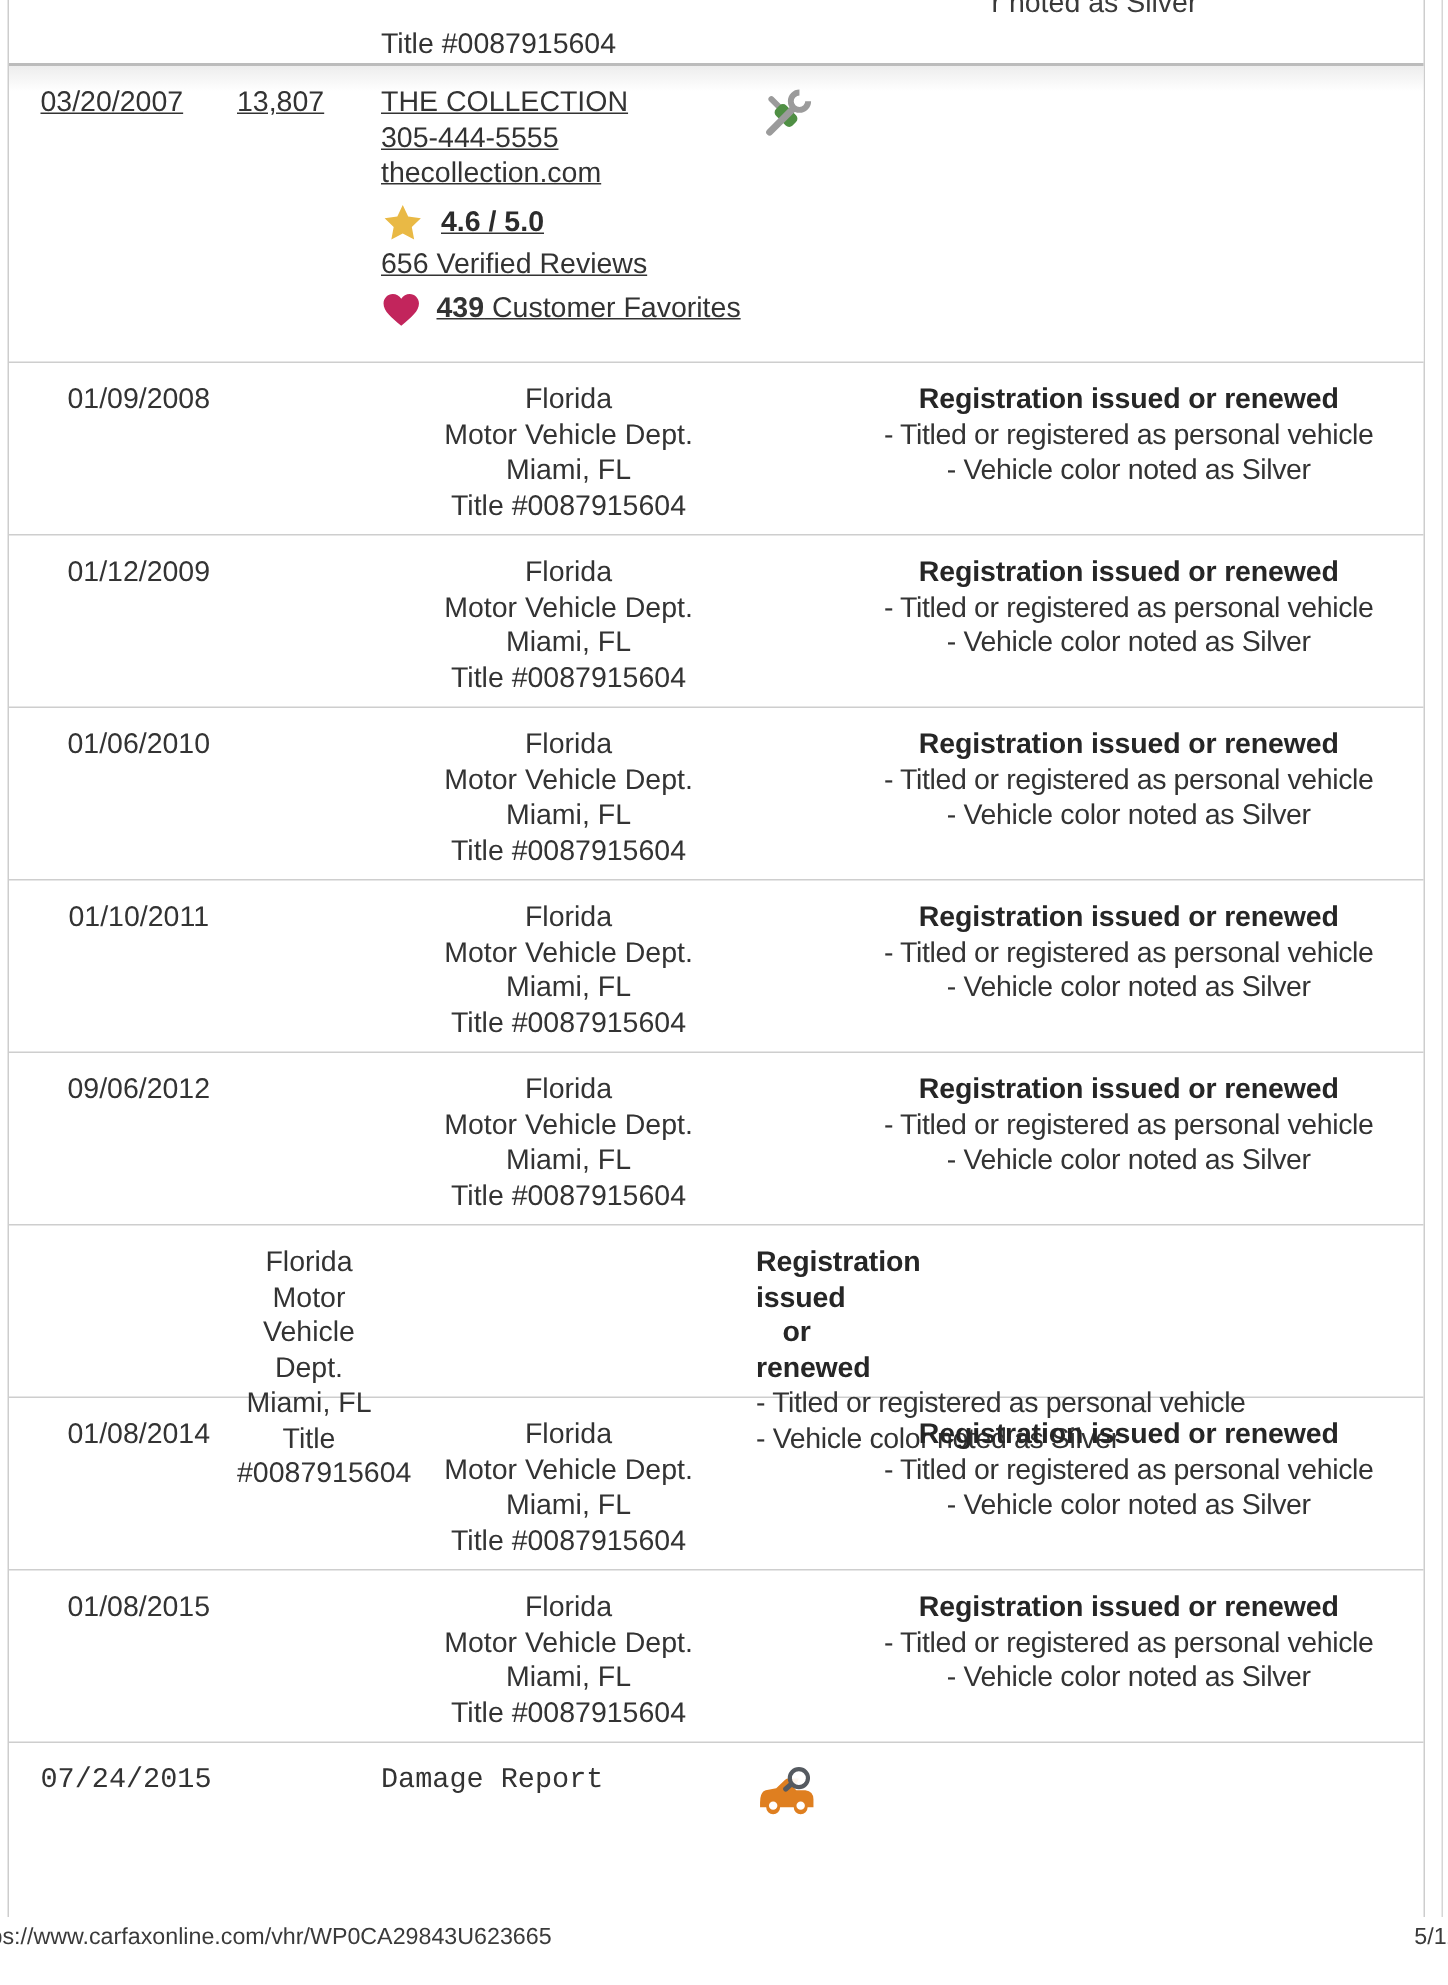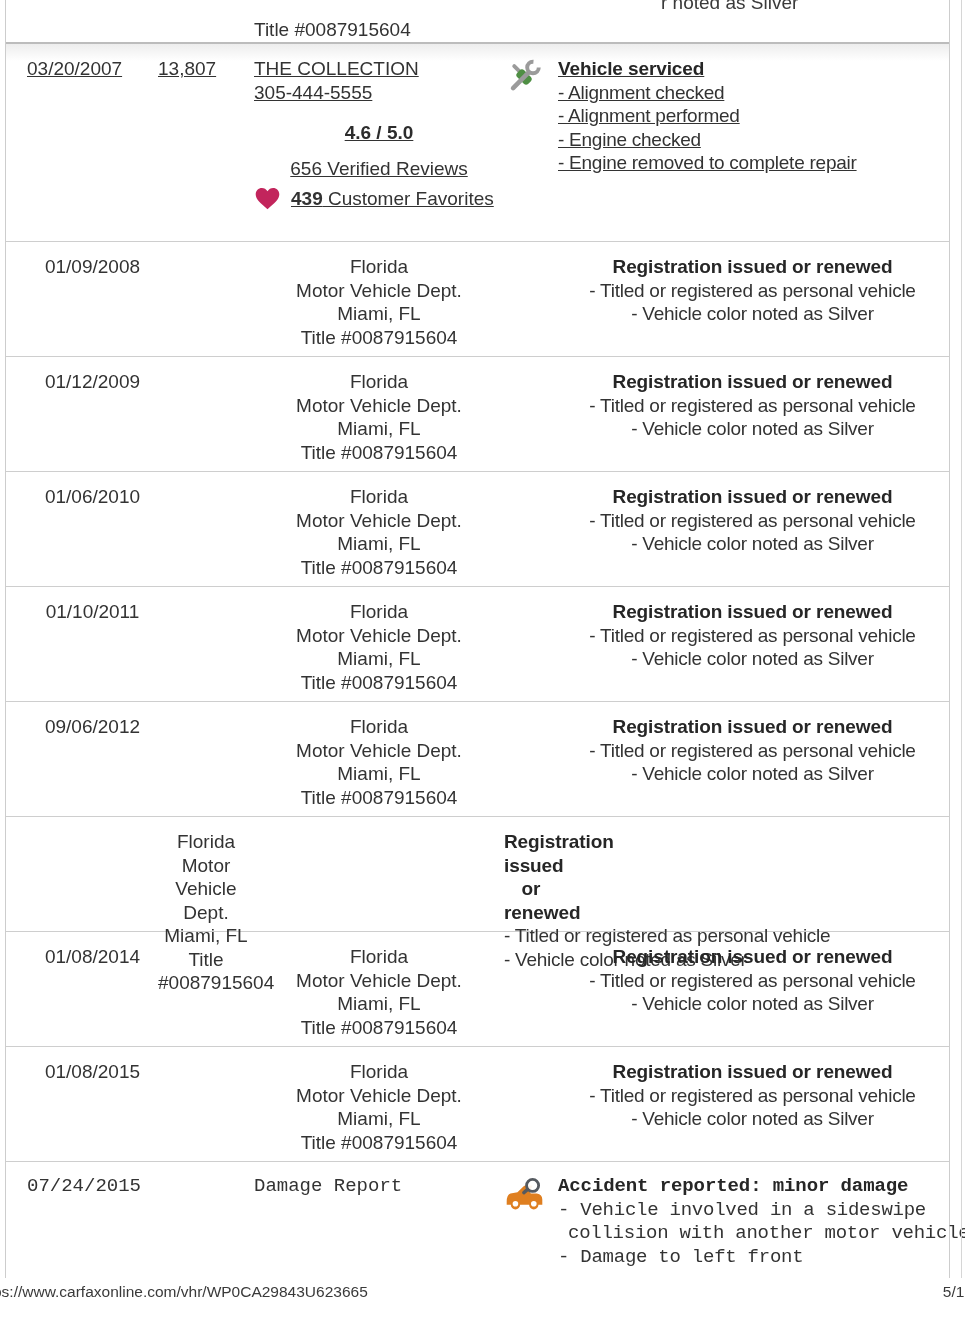--- a/index.html
+++ b/index.html
@@ -25,22 +25,22 @@
   .frag{position:absolute;left:655px;top:53px;line-height:23px;font-size:19px;color:#3a3a3a;}
   .ptitle{position:absolute;left:248px;top:80px;font-size:19px;color:#333;}
   .cell{min-width:0;}
   .date,.mileage{color:#333;}
   .loc-line{color:#333;}
   .etitle{font-weight:700;color:#262626;letter-spacing:-0.1px;}
   .dline{letter-spacing:-0.25px;white-space:nowrap;color:#333;}
   .dline.cont{padding-left:10px;}
   .icon-cell{padding-top:1px;}
   .icon-cell svg{display:block;}
-  .rating{display:flex;align-items:center;gap:11px;margin-top:6px;height:30px;font-weight:700;color:#2c2c2c;flex-direction:column;}
-  .reviews{margin-top:17px;text-align:center;}
+  .rating{display:flex;align-items:center;gap:11px;margin-top:6px;height:30px;font-weight:700;color:#2c2c2c;}
+  .reviews{margin-top:1px;}
   .favs{display:flex;align-items:center;gap:10px;margin-top:3px;height:30px;}
   .favs .cnt{font-weight:700;}
   .edge-line{position:absolute;left:961px;top:0;width:1px;height:1278px;background:#d6d6d6;}
   .footer{position:absolute;top:1283px;left:0;width:100%;height:22px;font-size:15.5px;color:#3a3a3a;}
   .footer .url{position:absolute;left:-7px;top:0;white-space:nowrap;}
   .footer .pnum{position:absolute;right:-8px;top:0;white-space:nowrap;}
 </style>
 </head>
 <body>
 
@@ -51,20 +51,21 @@
       <span class="frag">r noted as Silver</span>
       <span class="ptitle">Title #0087915604</span>
     </div>
 
   <div class="row service">
         <div class="cell date">03/20/2007</div>
         <div class="cell mileage">13,807</div>
         <div class="cell loc">
           <div class="loc-line">THE COLLECTION</div>
           <div class="loc-line">305-444-5555</div>
+          <div class="loc-line">thecollection.com</div>
           <div class="rating">
             <svg width="29" height="29" viewBox="0 0 24 24">
               <polygon fill="#e9b945" points="12,2.2 15,8.6 22,9.5 17,14.4 18.3,21.3 12,17.9 5.7,21.3 7,14.4 2,9.5 9,8.6"></polygon>
             </svg>
             <span>4.6 / 5.0</span>
           </div>
           <div class="loc-line reviews">656 Verified Reviews</div>
           <div class="favs">
             <svg width="27" height="25" viewBox="0 0 24 22">
               <path fill="#c2255c" d="M12 20.5 C6 15.5 1.5 11.8 1.5 7.3 C1.5 4 4 1.6 7 1.6 C9 1.6 10.9 2.7 12 4.5 C13.1 2.7 15 1.6 17 1.6 C20 1.6 22.5 4 22.5 7.3 C22.5 11.8 18 15.5 12 20.5 Z"></path>
@@ -73,27 +74,20 @@
           </div>
         </div>
         <div class="cell icon-cell">
           <svg width="39" height="37" viewBox="0 0 32 32">
             <line x1="8" y1="7" x2="14.5" y2="13.5" stroke="#9b9b9b" stroke-width="3.4" stroke-linecap="round"></line>
             <rect x="16.5" y="-4.2" width="13.5" height="8.4" rx="2.8" fill="#4f8f44" transform="rotate(45)"></rect>
             <line x1="7" y1="26" x2="20.5" y2="12.5" stroke="#9b9b9b" stroke-width="4" stroke-linecap="round"></line>
             <circle cx="24.2" cy="8.2" r="5" fill="none" stroke="#9b9b9b" stroke-width="3.4" stroke-dasharray="23.4 8"></circle>
           </svg>
         </div>
-        <div class="cell details">
-          <div class="etitle">Vehicle serviced</div>
-          <div class="dline">- Alignment checked</div>
-          <div class="dline">- Alignment performed</div>
-          <div class="dline">- Engine checked</div>
-          <div class="dline">- Engine removed to complete repair</div>
-        </div>
       </div>
       <div class="row reg">
         <div class="cell date">01/09/2008</div>
         <div class="cell mileage"></div>
         <div class="cell loc">
           <div class="loc-line">Florida</div>
           <div class="loc-line">Motor Vehicle Dept.</div>
           <div class="loc-line">Miami, FL</div>
           <div class="loc-line">Title #0087915604</div>
         </div>
@@ -223,26 +217,20 @@
         </div>
         <div class="cell icon-cell">
           <svg width="41" height="35" viewBox="0 0 38 32">
             <path fill="#df7f20" d="M2.5 23.5 q0 -6.5 3.5 -7.5 l6.5 -1.2 5.5 -5.3 q0.8 -0.8 2.2 -0.8 h6.3 l-2.8 6 1.2 1.3 h5.6 q5 0.8 5 5.5 v5 h-3.6 a4.3 4.3 0 0 1 -8.6 0 h-8.4 a4.3 4.3 0 0 1 -8.6 0 h-3.8 z"></path>
             <circle cx="10.6" cy="25.5" r="2.6" fill="#fff"></circle>
             <circle cx="27.6" cy="25.5" r="2.6" fill="#fff"></circle>
             <circle cx="26.5" cy="8.5" r="5.6" fill="#fff" fill-opacity="0.92" stroke="#555a60" stroke-width="2.6"></circle>
             <line x1="21.6" y1="12.4" x2="18.4" y2="15.2" stroke="#555a60" stroke-width="3.2" stroke-linecap="round"></line>
           </svg>
         </div>
-        <div class="cell details">
-          <div class="etitle">Accident reported: minor damage</div>
-          <div class="dline">- Vehicle involved in a sideswipe</div>
-          <div class="dline cont">collision with another motor vehicle</div>
-          <div class="dline">- Damage to left front</div>
-        </div>
       </div>
     </div>
 
   <div class="edge-line"></div>
 
   <div class="footer">
     <span class="url">ps://www.carfaxonline.com/vhr/WP0CA29843U623665</span>
     <span class="pnum">5/12</span>
   </div>
 

